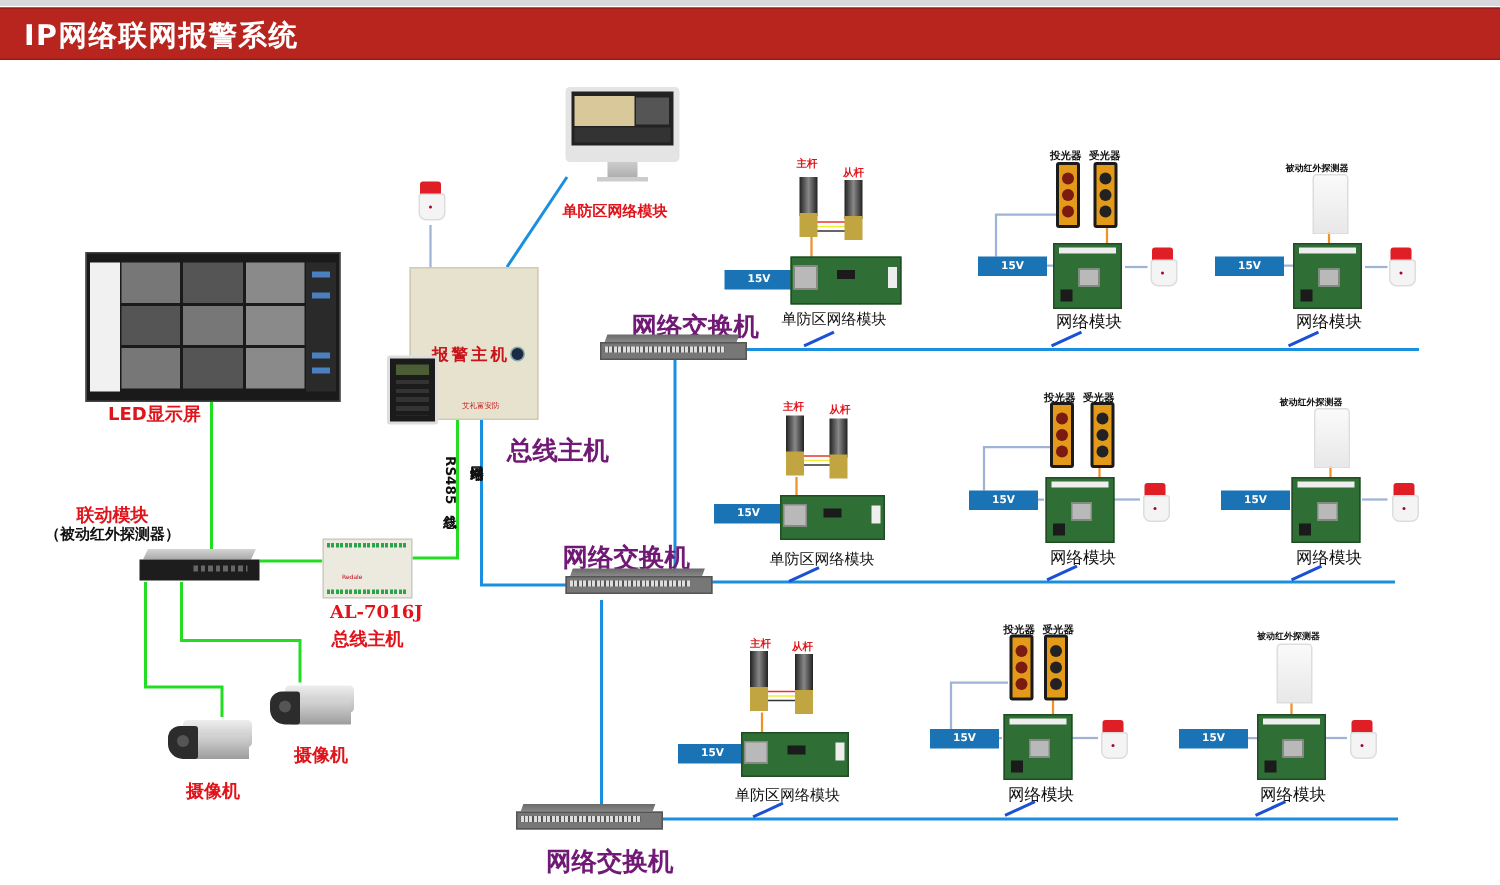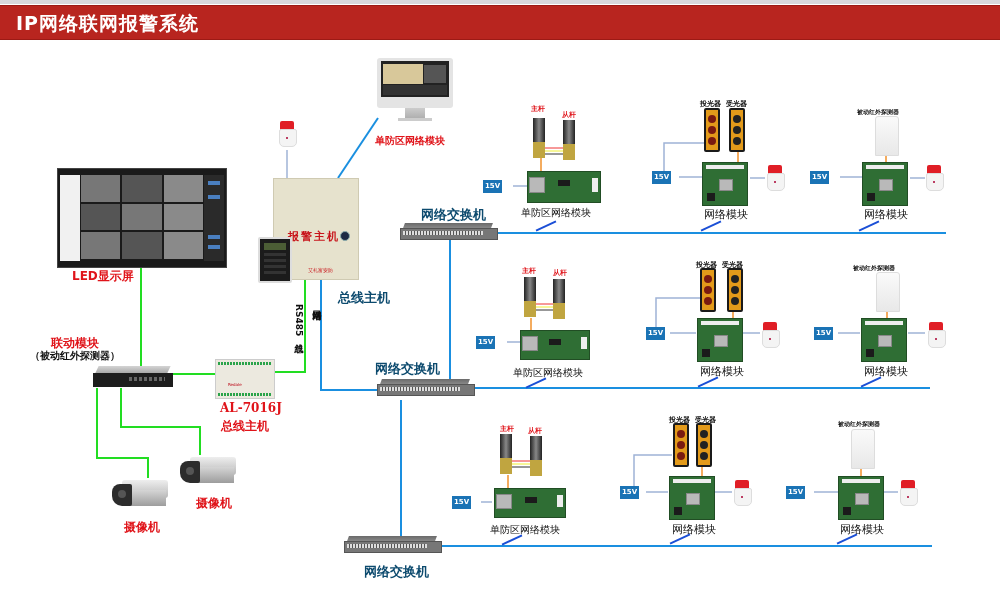--- a/index.html
+++ b/index.html
@@ -4,25 +4,25 @@
 <style>
   html,body{margin:0;padding:0;background:#fff;}
   body{width:1000px;height:590px;position:relative;overflow:hidden;font-family:"DejaVu Sans",sans-serif;}
   .topline{position:absolute;left:0;top:0;width:1000px;height:4px;background:#d8d8dc;}
   .header{position:absolute;left:0;top:5px;width:1000px;height:33px;background:#b8251f;border-top:1px solid #9c1a15;border-bottom:1px solid #9c1a15;}
   .header-title{position:absolute;left:16px;top:5px;color:#fff;font-size:19px;font-weight:bold;letter-spacing:1px;}
   svg.wires{position:absolute;left:0;top:0;}
   .abs{position:absolute;}
   .lbl-red{color:#e0141a;font-weight:bold;font-size:12px;white-space:nowrap;}
   .lbl-dark{color:#111;font-size:11px;white-space:nowrap;}
-  .lbl-serif{color:#0c4a6e;font-family:"DejaVu Serif",serif;font-size:13px;font-weight:bold;white-space:nowrap;}
+  .lbl-serif{color:#701a75;font-family:"DejaVu Serif",serif;font-size:17px;font-weight:bold;white-space:nowrap;}
   .lbl-tiny{color:#111;font-size:7px;white-space:nowrap;font-weight:bold;}
   .lbl-tiny-red{color:#e0141a;font-size:7px;white-space:nowrap;font-weight:bold;}
   .vtext{writing-mode:vertical-rl;font-size:9px;font-weight:bold;color:#111;letter-spacing:0;}
-  .v15{position:absolute;width:19px;height:13px;background:#1a73b5;color:#fff;font-size:7px;font-weight:bold;text-align:center;line-height:13px;}
+  .v15{position:absolute;width:46px;height:13px;background:#1a73b5;color:#fff;font-size:7px;font-weight:bold;text-align:center;line-height:13px;}
   
   .led{position:absolute;left:57px;top:168px;width:168px;height:98px;background:#1a1a1a;border:1px solid #444;}
   .led .tree{position:absolute;left:2px;top:6px;width:20px;height:86px;background:#f1f1f1;}
   .led .grid{position:absolute;left:23px;top:6px;width:122px;height:84px;display:grid;grid-template-columns:repeat(3,1fr);grid-template-rows:repeat(3,1fr);gap:2px;}
   .led .grid div{background:#555;}
   .led .grid div:nth-child(odd){background:#777;}
   .led .grid div:nth-child(3n){background:#8a8a8a;}
   .led .side{position:absolute;right:2px;top:6px;width:20px;height:86px;background:#2a2a2a;}
   .led .side span{position:absolute;left:4px;width:12px;height:4px;background:#4a7fc0;}
   

